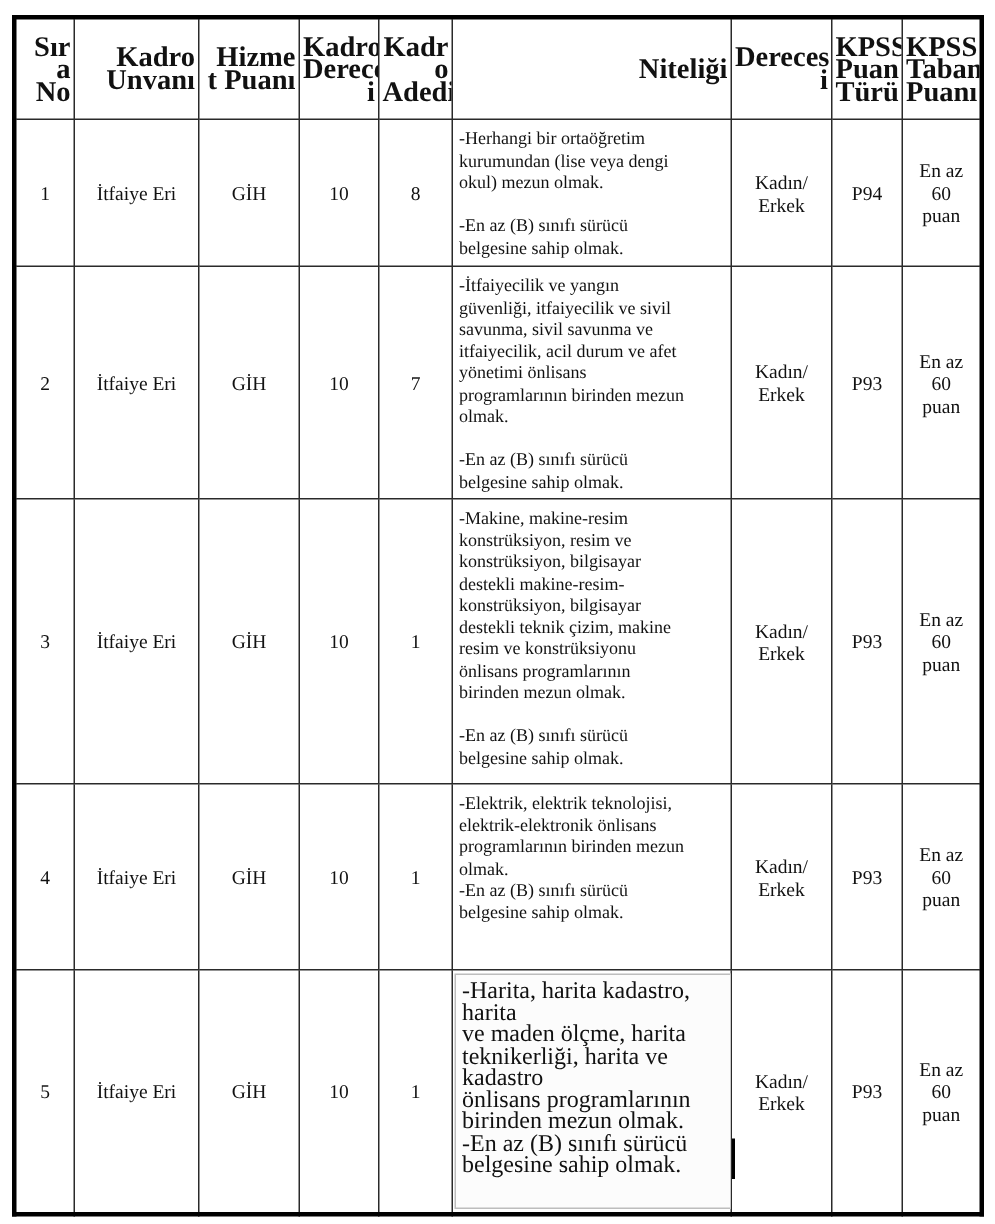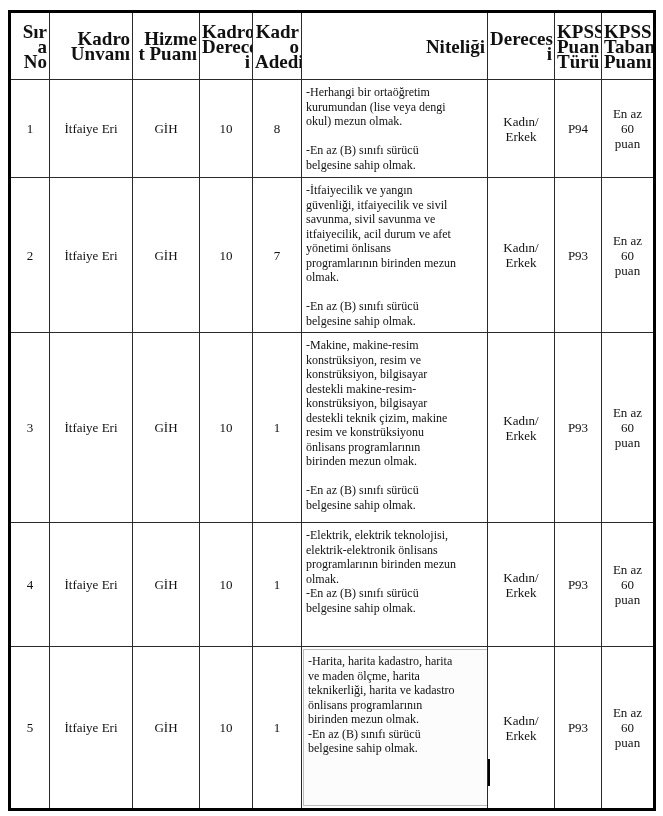--- a/index.html
+++ b/index.html
@@ -14,21 +14,21 @@
   td.nitelik{font-size:12px;line-height:14.5px;text-align:left;vertical-align:top;padding:5px 3px 3px 4px;}
   tr.h-header{height:68px;}
   tr.h-r1{height:98px;}
   tr.h-r2{height:155px;}
   tr.h-r3{height:190px;}
   tr.h-r4{height:124px;}
   tr.h-r5{height:163px;}
   td.boxed{position:relative;padding:0;}
   .overlay-box{position:absolute;left:1px;top:2px;right:-5px;bottom:2px;z-index:2;
                background:var(--overlay_bg,#fcfcfc);border:1px solid var(--overlay_border,#bdbdbd);
-               padding:4px 3px 3px 4px;font-size:12px;line-height:14.5px;text-align:left;white-space:pre-line;}
+               padding:4px 3px 3px 4px;font-size:16px;line-height:14.5px;text-align:left;white-space:pre-line;}
   .cursor-artifact{position:absolute;left:488px;top:759px;width:2px;height:27px;
                    background:var(--outer_border,#000);z-index:3;}
 </style>
 </head>
 <body>
 
 <div class="page">
   <table class="doc">
     <colgroup>
       <col style="width:40px">

